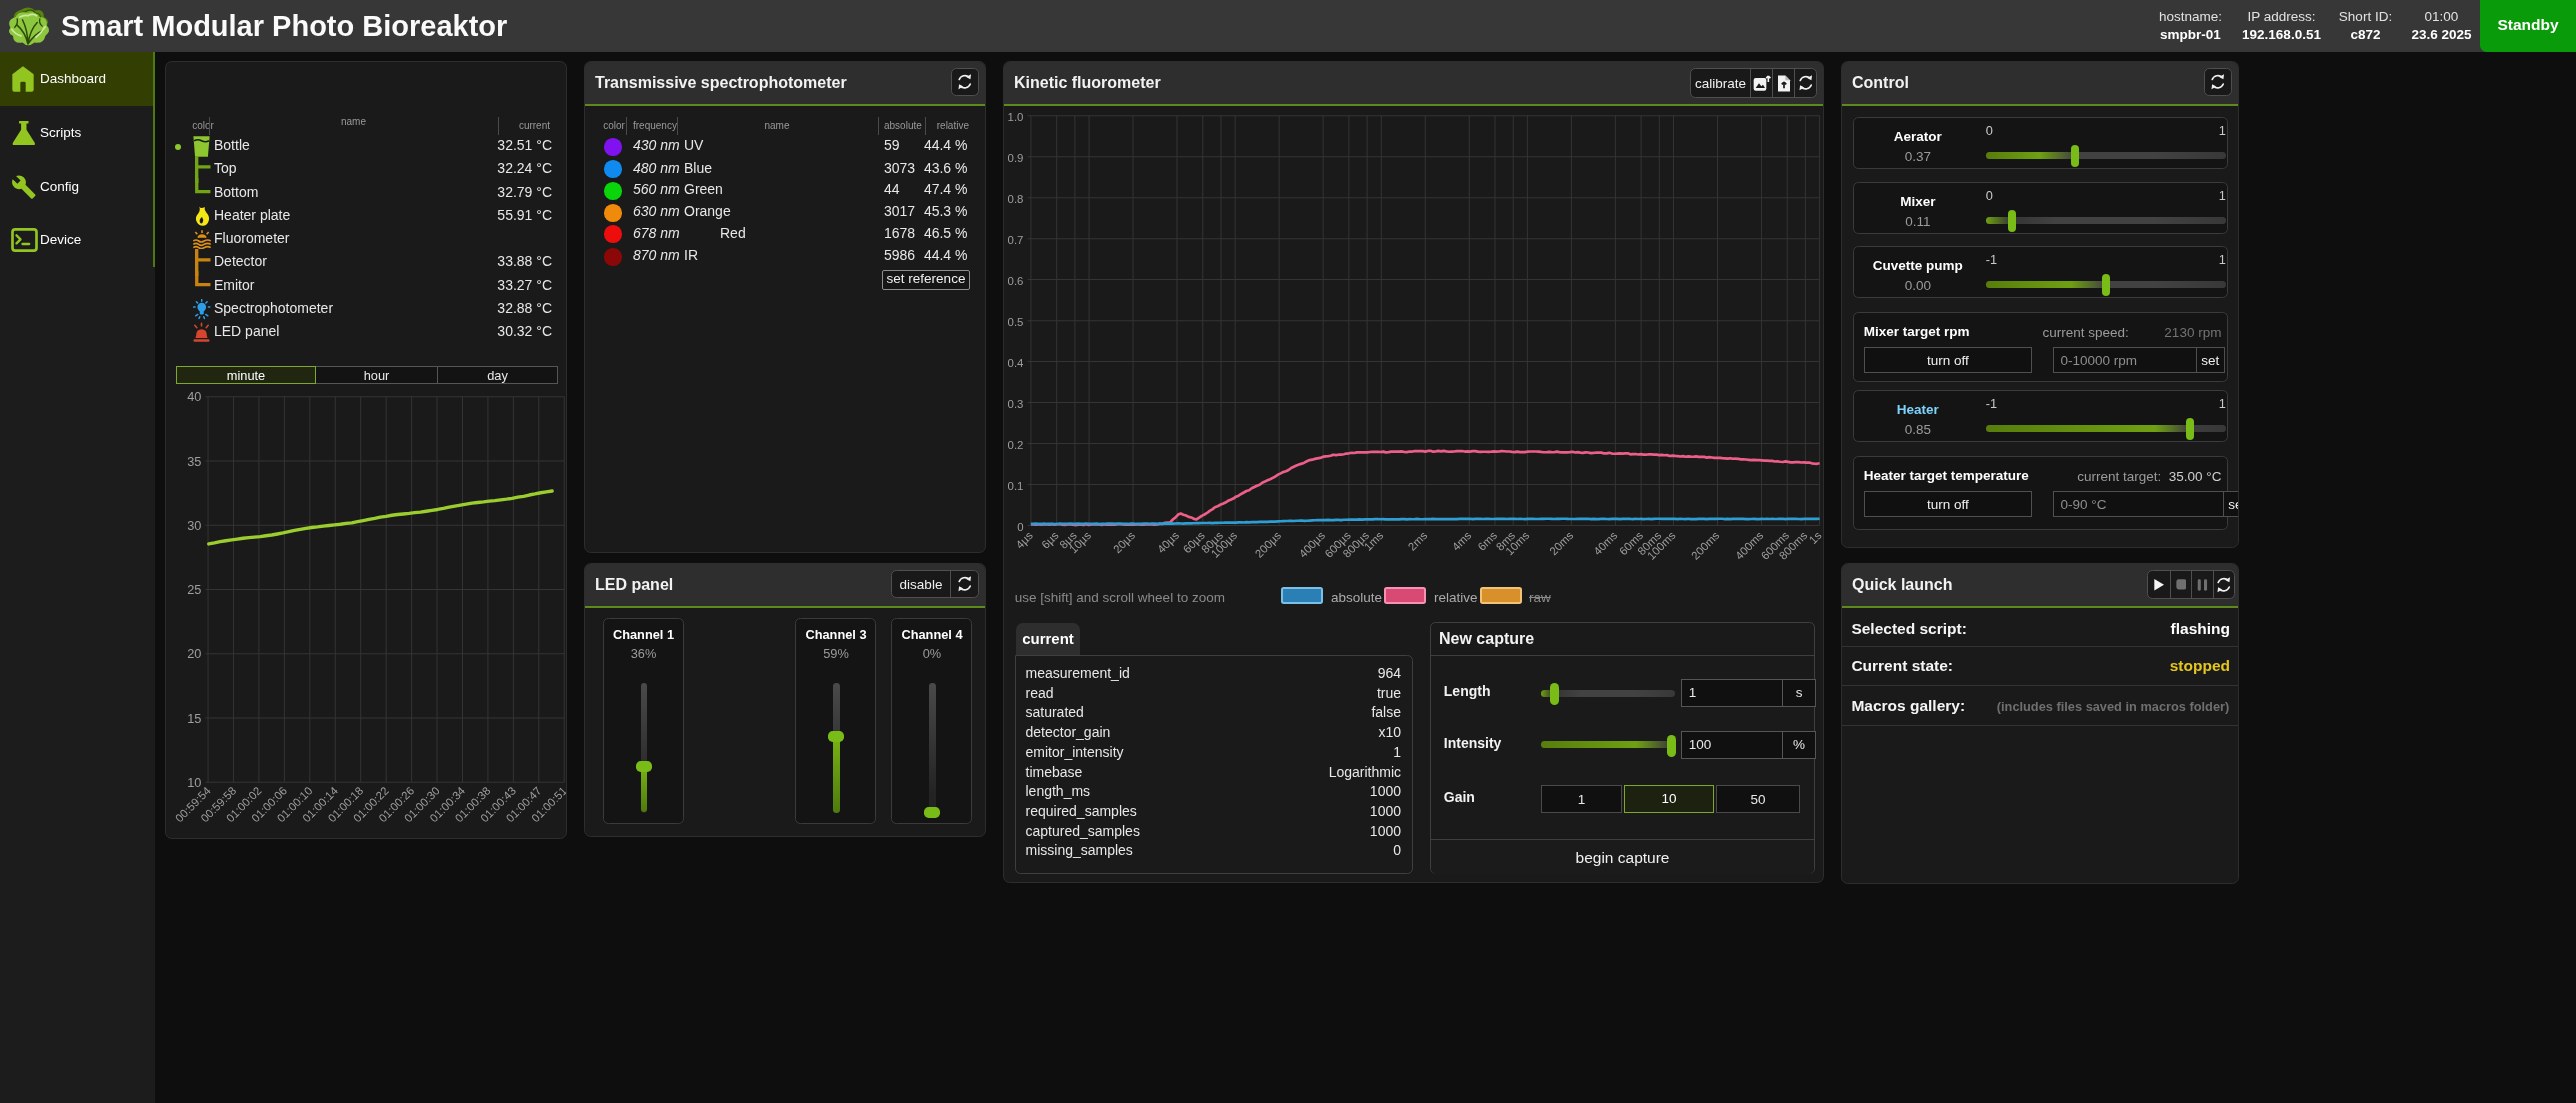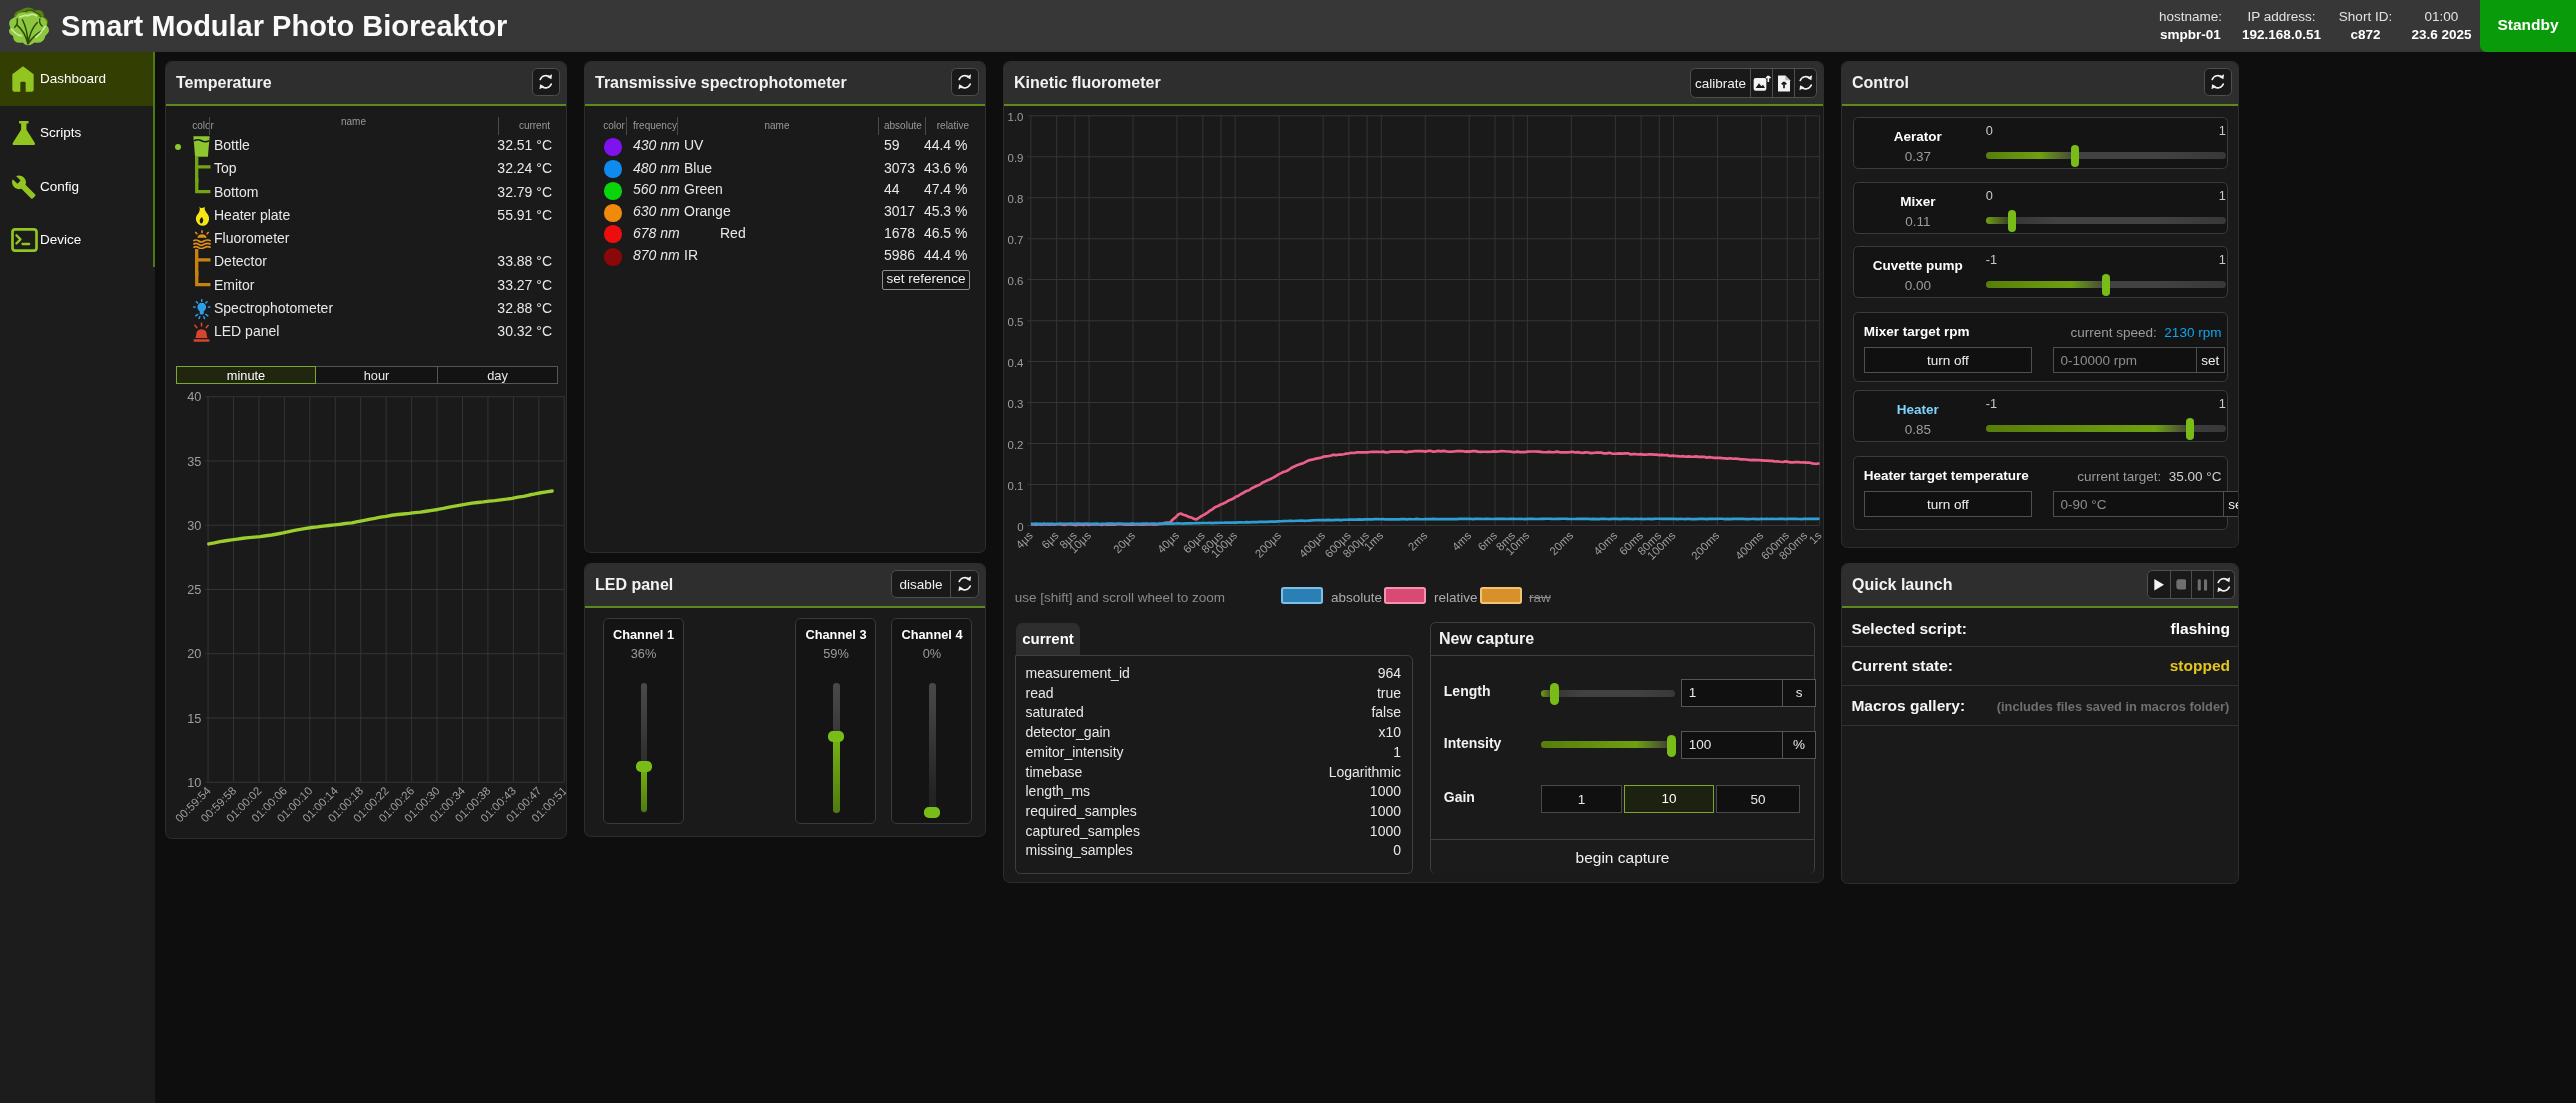--- a/index.html
+++ b/index.html
@@ -87,33 +87,20 @@
 <svg class="nicon" width="27" height="24" viewBox="0 0 40 36">
         <rect x="2" y="2" width="36" height="32" rx="4" fill="none" stroke="#93c521" stroke-width="4"></rect>
         <path d="M8 11 L14 17 L8 23" fill="none" stroke="#93c521" stroke-width="3.5" stroke-linecap="round" stroke-linejoin="round"></path>
         <path d="M17 24 L27 24" stroke="#93c521" stroke-width="3.5" stroke-linecap="round"></path>
       </svg>
 <div class="ntext">Device</div>
     </div>
 </div>
 <div id="navline"></div>
 <div class="panel" id="ptemp" style="left:165px;top:61px;width:402px;height:778px;">
-<div class="phead">
-      <div class="ptitle">Temperature</div>
-<div class="hbtn" style="right:6px;top:6px;width:28px;height:28px;display:flex;align-items:center;justify-content:center;">
-        <svg width="17.5" height="17.5" viewBox="0 0 26 26">
-          <g fill="none" stroke="#efefef" stroke-width="2.5" stroke-linecap="round">
-            <path d="M4.8 9.6 A9 9 0 0 1 19.6 6.5"></path>
-            <path d="M21.2 16.4 A9 9 0 0 1 6.4 19.5"></path>
-          </g>
-          <path d="M22.3 1.9 L21.4 9.3 L15.2 6.0 Z" fill="#efefef"></path>
-          <path d="M3.7 24.1 L4.6 16.7 L10.8 20.0 Z" fill="#efefef"></path>
-        </svg>
-      </div>
-    </div>
 <div class="thead" style="left:17px;top:58px;width:40px;text-align:center;">color</div>
 <div class="thead" style="left:43px;top:54px;width:289px;text-align:center;">name</div>
 <div class="thead" style="right:16px;top:58px;">current</div>
 <div class="vsep" style="left:43px;top:55px;height:17.5px;"></div>
 <div class="vsep" style="left:332px;top:55px;height:17.5px;"></div>
 <div class="abs" style="left:8.7px;top:82px;width:6px;height:6px;border-radius:50%;background:#8dc62e;"></div>
 <svg class="abs" style="left:26px;top:73px" width="19" height="23" viewBox="0 0 28 34">
       <path d="M2 2 L26 2 L23.5 32 L4.5 32 Z" fill="#8dc62e"></path>
       <path d="M3 8.5 Q9 5.5 14 8.5 Q20 11.5 25 8.5" stroke="#1a1a1a" stroke-width="2.5" fill="none"></path>
     </svg>
@@ -525,21 +512,21 @@
       <div class="abs" style="left:0;top:11.4px;width:128px;text-align:center;font-size:13.5px;font-weight:bold;color:#fff;">Cuvette pump</div>
       <div class="abs" style="left:0;top:31px;width:128px;text-align:center;font-size:13.5px;color:#9b9b9b;">0.00</div>
       <div class="abs" style="left:132px;top:5.4px;font-size:12.8px;color:#c9c9c9;">-1</div>
       <div class="abs" style="left:352px;top:5.4px;width:20px;text-align:right;font-size:12.8px;color:#c9c9c9;">1</div>
       <div class="track" style="left:132px;top:34px;width:240px;"></div>
       <div class="tfill" style="left:132px;top:34px;width:120px;"></div>
       <div class="thumb" style="left:248px;top:27px;"></div>
     </div>
 <div class="ibox" style="left:10.8px;top:250px;width:375px;height:70px;">
       <div class="abs" style="left:10px;top:10.8px;font-size:13.5px;font-weight:bold;color:#fff;">Mixer target rpm</div>
-      <div class="abs" style="right:5.4px;top:12px;font-size:13.5px;"><span style="color:#9b9b9b;">current speed:&nbsp;&nbsp;</span><span style="color:#0ea5e9;">2130 rpm</span></div>
+      <div class="abs" style="right:5.4px;top:12px;font-size:13.5px;"><span style="color:#9b9b9b;">current speed:&nbsp;&nbsp;</span><span style="color:#737373;margin-left:28px;">2130 rpm</span></div>
       <div class="abs" style="left:10px;top:34px;width:168px;height:26px;background:#101010;border:0.7px solid #4f4f4f;text-align:center;line-height:25px;font-size:13.5px;color:#f0f0f0;">turn off</div>
       <div class="abs" style="left:199px;top:34px;width:172px;height:26px;background:#101010;border:0.7px solid #4f4f4f;display:flex;">
         <div style="flex:1;font-size:13.5px;color:#8e8e8e;padding:5.4px 0 0 6.7px;">0-10000 rpm</div>
         <div style="width:28px;border-left:0.7px solid #4f4f4f;font-size:13.5px;color:#f0f0f0;text-align:center;padding-top:5.4px;">set</div>
       </div>
     </div>
 <div class="ibox" style="left:10.8px;top:328px;width:375px;height:52px;">
       <div class="abs" style="left:0;top:11.4px;width:128px;text-align:center;font-size:13.5px;font-weight:bold;color:#7dd3fc;">Heater</div>
       <div class="abs" style="left:0;top:31px;width:128px;text-align:center;font-size:13.5px;color:#9b9b9b;">0.85</div>
       <div class="abs" style="left:132px;top:5.4px;font-size:12.8px;color:#c9c9c9;">-1</div>

